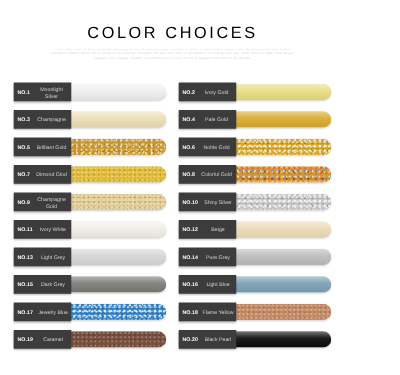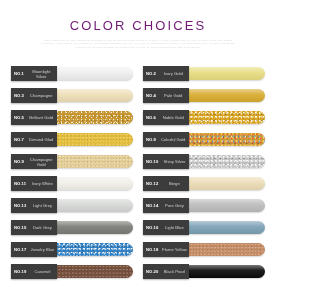--- a/index.html
+++ b/index.html
@@ -24,21 +24,21 @@
   }
 
   
   .header {
     padding-top: 18px;
     text-align: center;
   }
   .page-title {
     font-size: 13px;
     letter-spacing: 2.1px;
-    color: #701a75;
+    color: #000000;
     font-weight: 400;
     margin: 0;
     line-height: 15px;
     white-space: nowrap;
   }
   .subtitle {
     margin: 6px auto 0 auto;
     width: 196px;
     font-size: 2.3px;
     line-height: 3.4px;

